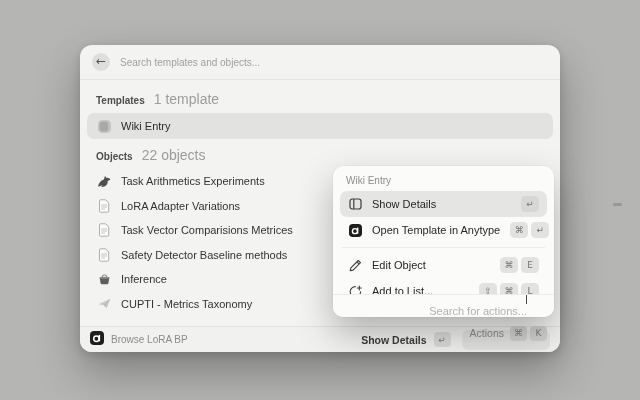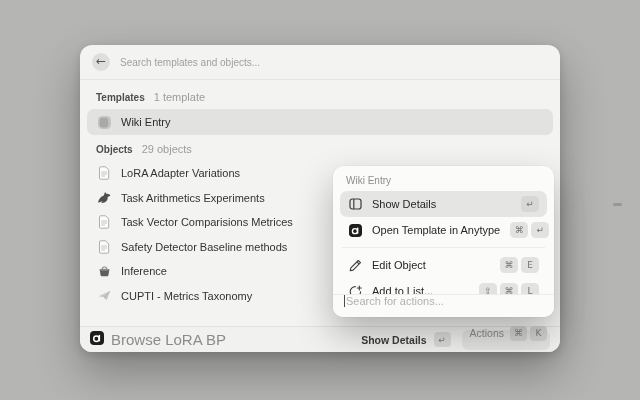--- a/index.html
+++ b/index.html
@@ -29,21 +29,21 @@
   }
   .search-input {
     flex:1; border:none; outline:none; background:transparent;
     font-size:10px; color:#3a3a39; font-family:"Liberation Sans", sans-serif;
   }
   .search-input::placeholder { color:#a0a09f; }
 
   .content { padding:5px 7px 0; }
   .section-header { display:flex; gap:9px; align-items:baseline; padding:6px 9px 6px; }
   .sh-title { font-size:10px; font-weight:700; color:#4d4d4c; }
-  .sh-count { font-size:11px; color:#9c9c9b; }
+  .sh-count { font-size:14px; color:#9c9c9b; }
 
   .row {
     height:24.5px; display:flex; align-items:center; gap:9px;
     padding:0 9px; border-radius:7px; font-size:11px; color:#333332;
   }
   .row .label { flex:1; white-space:nowrap; overflow:hidden; }
   .row.tall { height:26px; margin-bottom:2px; }
   .row.selected { background:#e2e2e0; font-weight:500; color:#2c2c2b; }
   .row .icon { width:16px; display:flex; justify-content:center; flex:0 0 auto; }
   .row .meta { font-size:10px; color:#8f8f8e; margin-right:8px; }
@@ -52,21 +52,21 @@
   .obscured { position:absolute; left:533px; top:158px; width:9px; height:3px;
     background:#979796; border-radius:1.5px; }
 
   
   .bottombar {
     position:absolute; left:0; right:0; bottom:0; height:26px;
     border-top:1px solid #e1e1df; border-radius:0 0 12px 12px;
     display:flex; align-items:center; gap:7px; padding:0 10px;
     background:#f1f1ef;
   }
-  .bb-label { font-size:15px; color:#8b8b8a; flex:1; }
+  .bb-label { font-size:10px; color:#8b8b8a; flex:1; }
   .bb-show { font-size:10.5px; font-weight:600; color:#3c3c3b; }
   .key {
     min-width:17px; height:15px; padding:0 3px; border-radius:4px;
     background:#dbdbd9; color:#7d7d7c; font-size:9px;
     display:inline-flex; align-items:center; justify-content:center;
     font-family:"DejaVu Sans", sans-serif;
   }
   .actions-pill {
     display:flex; align-items:center; gap:3px; height:20px;
     background:#e4e4e2; border-radius:6px; padding:0 3px 13px 8px; margin-left:4px;
@@ -89,21 +89,21 @@
   .p-row.selected { background:#e5e5e3; font-weight:500; }
   .p-row .icon { width:14px; display:flex; justify-content:center; flex:0 0 auto; }
   .p-row .label { flex:1; white-space:nowrap; }
   .p-keys { display:flex; gap:3px; }
   .p-row .key { background:#e2e2e0; min-width:18px; height:16px; border-radius:4.5px; color:#737372; }
   .p-row.selected .key { background:#d7d7d5; }
   .p-divider { height:1px; background:#ebebe9; margin:4px 2px; }
   .popup-search {
     position:absolute; left:0; right:0; bottom:0; height:23px;
     background:#fbfbfa; border-top:1px solid #ececea;
-    display:flex; align-items:flex-start; padding:0 11px; gap:1px;
+    display:flex; align-items:flex-end; padding:0 27px; gap:1px;flex-direction:column;
   }
   .caret { width:1px; height:12px; background:#4a4a49; }
   .popup-search .ph { font-size:11px; color:#b2b2b1; }
 </style>
 </head>
 <body>
 
 <div class="stage">
 
   <div class="panel">
@@ -127,41 +127,41 @@
           <svg width="15" height="15" viewBox="0 0 15 15">
               <rect x="1" y="1" width="13" height="13" rx="4.5" fill="#c4c4c2"></rect>
               <rect x="2.6" y="2.8" width="8.6" height="9.6" rx="3" fill="#a9a9a7"></rect>
             </svg>
         </span>
         <span class="label">Wiki Entry</span>
       </div>
 
       <div class="section-header">
         <span class="sh-title">Objects</span>
-        <span class="sh-count">29 objects</span>
-      </div>
-
+        <span class="sh-count">22 objects</span>
+      </div>
+
+
+      <div class="row">
+        <span class="icon">
+          <svg width="14" height="13" viewBox="0 0 14 13">
+              <path d="M1 11.6c.8-3.6 2.8-6.2 5.8-7L8 1l1.4 1.8c2-.3 3.6.7 4 2L10.6 6c.5 2.8-1.2 5.1-4.2 5.7l-2.2.3 1.2-2.1-2.6 1.3z" fill="#4f4f4e"></path>
+            </svg>
+        </span>
+        <span class="label">Task Arithmetics Experiments</span>
+      </div>
 
       <div class="row">
         <span class="icon">
           <svg width="12" height="14" viewBox="0 0 12 14">
               <path d="M2.5.8h5.2L10.7 4v8.2a1 1 0 0 1-1 1H2.5a1 1 0 0 1-1-1V1.8a1 1 0 0 1 1-1z" fill="#fdfdfc" stroke="#a5a5a3" stroke-width=".9"></path>
               <path d="M3.6 6h5M3.6 8h5M3.6 10h3" stroke="#bcbcba" stroke-width=".9" stroke-linecap="round"></path>
             </svg>
         </span>
         <span class="label">LoRA Adapter Variations</span>
-      </div>
-
-      <div class="row">
-        <span class="icon">
-          <svg width="14" height="13" viewBox="0 0 14 13">
-              <path d="M1 11.6c.8-3.6 2.8-6.2 5.8-7L8 1l1.4 1.8c2-.3 3.6.7 4 2L10.6 6c.5 2.8-1.2 5.1-4.2 5.7l-2.2.3 1.2-2.1-2.6 1.3z" fill="#4f4f4e"></path>
-            </svg>
-        </span>
-        <span class="label">Task Arithmetics Experiments</span>
       </div>
 
       <div class="row">
         <span class="icon">
           <svg width="12" height="14" viewBox="0 0 12 14">
               <path d="M2.5.8h5.2L10.7 4v8.2a1 1 0 0 1-1 1H2.5a1 1 0 0 1-1-1V1.8a1 1 0 0 1 1-1z" fill="#fdfdfc" stroke="#a5a5a3" stroke-width=".9"></path>
               <path d="M3.6 6h5M3.6 8h5M3.6 10h3" stroke="#bcbcba" stroke-width=".9" stroke-linecap="round"></path>
             </svg>
         </span>
         <span class="label">Task Vector Comparisions Metrices</span>

